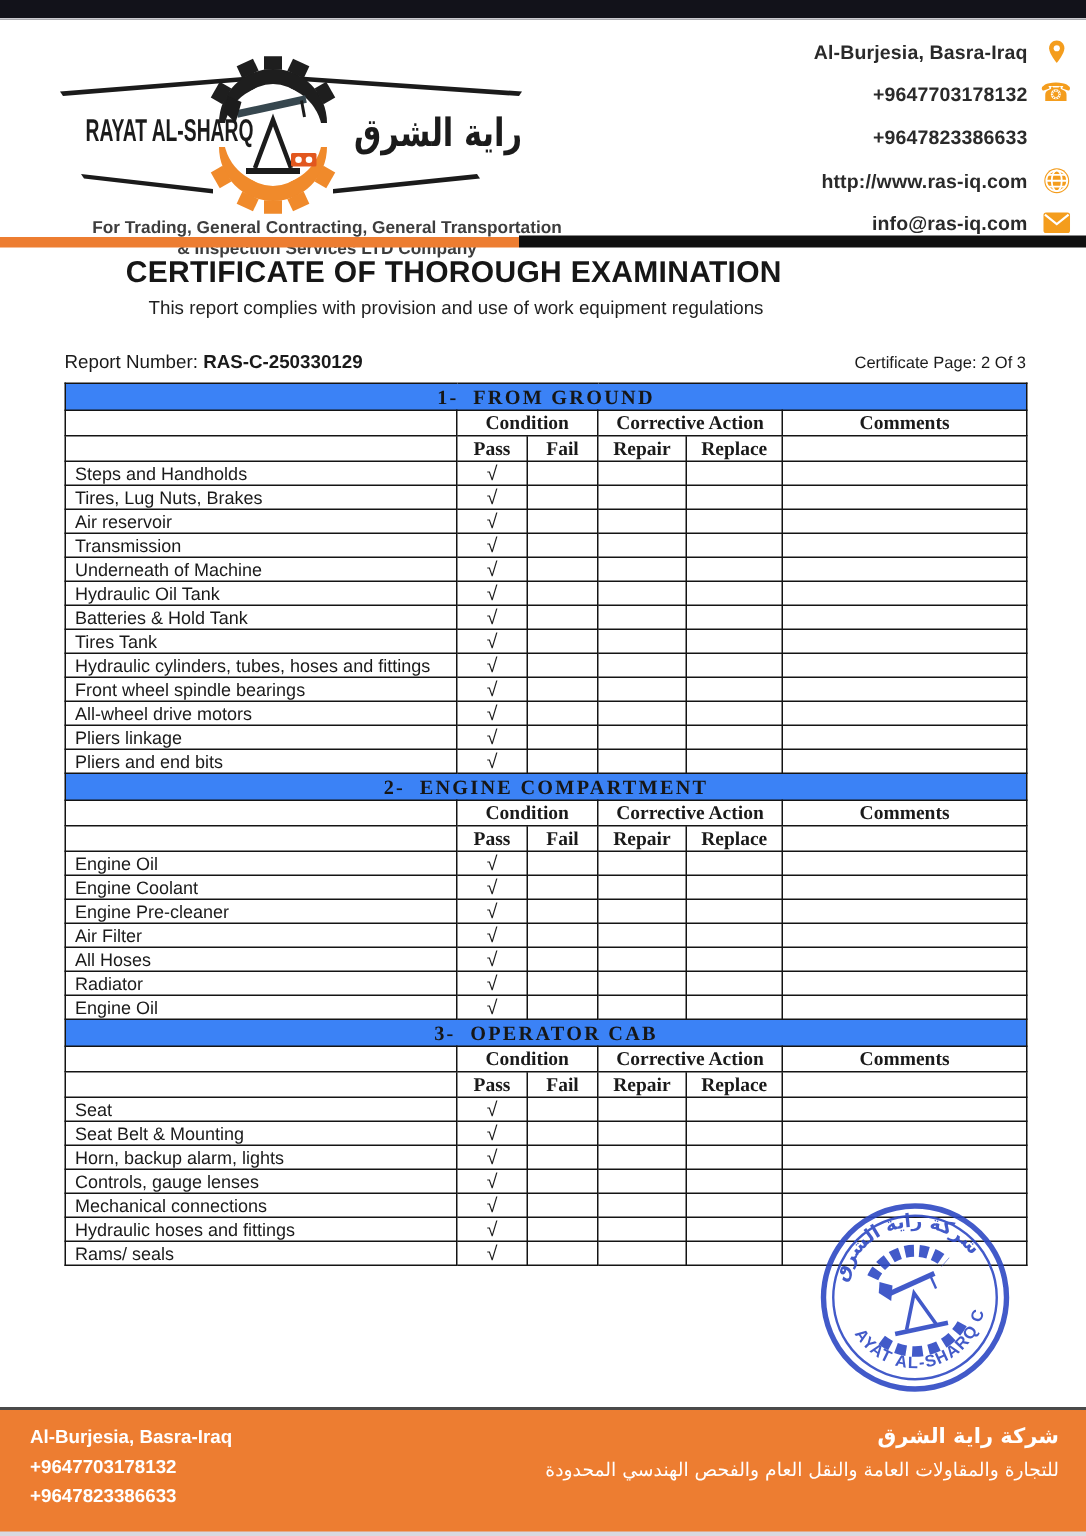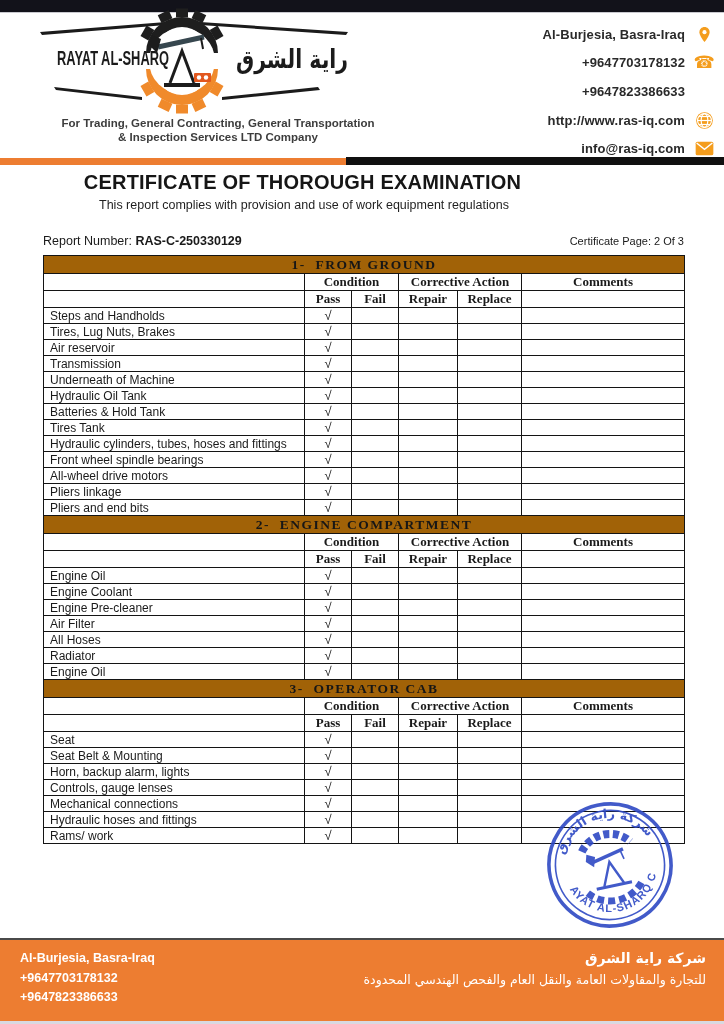--- a/index.html
+++ b/index.html
@@ -7,21 +7,21 @@
   .page {
     position:relative; width:724px; height:1024px; margin:0 auto;
     background:#ffffff; overflow:hidden;
     font-family:"Liberation Sans", sans-serif; color:#1a1a1a;
   }
 
   
   .topbar { position:absolute; top:0; left:0; width:724px; height:13px; background:#12121a; border-bottom:1px solid #c9c9cf; }
 
   
-  .logo-block { position:absolute; left:18px; top:1px; width:400px; }
+  .logo-block { position:absolute; left:18px; top:30px; width:400px; }
   .logo-svg { display:block; }
   .tagline { text-align:center; font-size:11.5px; font-weight:bold; color:#3d3d3d; line-height:14px; margin-top:1px; }
 
   
   .contacts { position:absolute; top:20px; right:10px; width:262px; display:flex; flex-direction:column; }
   .contact-row { height:28.6px; display:flex; align-items:center; justify-content:flex-end; gap:9px; }
   .contact-text { font-size:13px; font-weight:bold; color:#2a2a2a; letter-spacing:.1px; }
   .contact-icon { width:20px; height:20px; display:flex; align-items:center; justify-content:center; flex:0 0 20px; }
   .phone-glyph { font-family:"DejaVu Sans", sans-serif; font-size:17px; color:#F49D1D; line-height:1; }
 
@@ -36,21 +36,21 @@
 
   
   .report-row { position:absolute; top:234px; left:43px; width:641px; display:flex; justify-content:space-between; align-items:baseline; }
   .report-left { font-size:12.5px; }
   .report-value { font-weight:bold; }
   .report-page { font-size:11px; }
 
   
   .insp-table { position:absolute; top:255px; left:43px; width:641px; border-collapse:collapse; table-layout:fixed; }
   .insp-table td { border:1px solid #141414; padding:0; overflow:hidden; white-space:nowrap; }
-  td.sec { background:#a16207; text-align:center; height:18px;
+  td.sec { background:#3b82f6; text-align:center; height:18px;
            font-family:"Liberation Serif", serif; font-weight:bold; font-size:13.5px;
            letter-spacing:1.5px; color:#161616; white-space:pre; }
   td.h  { height:16px; text-align:center; font-family:"Liberation Serif", serif; font-weight:bold; font-size:13px; }
   td.item { height:16px; padding-left:6px; font-size:12px; }
   td.ck   { height:16px; text-align:center; font-size:13px; }
   td.cmt  { height:16px; }
 
   
   .stamp { position:absolute; left:545px; top:800px; width:130px; height:130px; opacity:.9; }
 
@@ -441,21 +441,21 @@
         </tr>
         <tr>
           <td class="item">Hydraulic hoses and fittings</td>
           <td class="ck">√</td>
           <td class="ck"></td>
           <td class="ck"></td>
           <td class="ck"></td>
           <td class="cmt"></td>
         </tr>
         <tr>
-          <td class="item">Rams/ work</td>
+          <td class="item">Rams/ seals</td>
           <td class="ck">√</td>
           <td class="ck"></td>
           <td class="ck"></td>
           <td class="ck"></td>
           <td class="cmt"></td>
         </tr>
       </tbody>
   </table>
 
   <svg class="stamp" viewBox="0 0 130 130">

